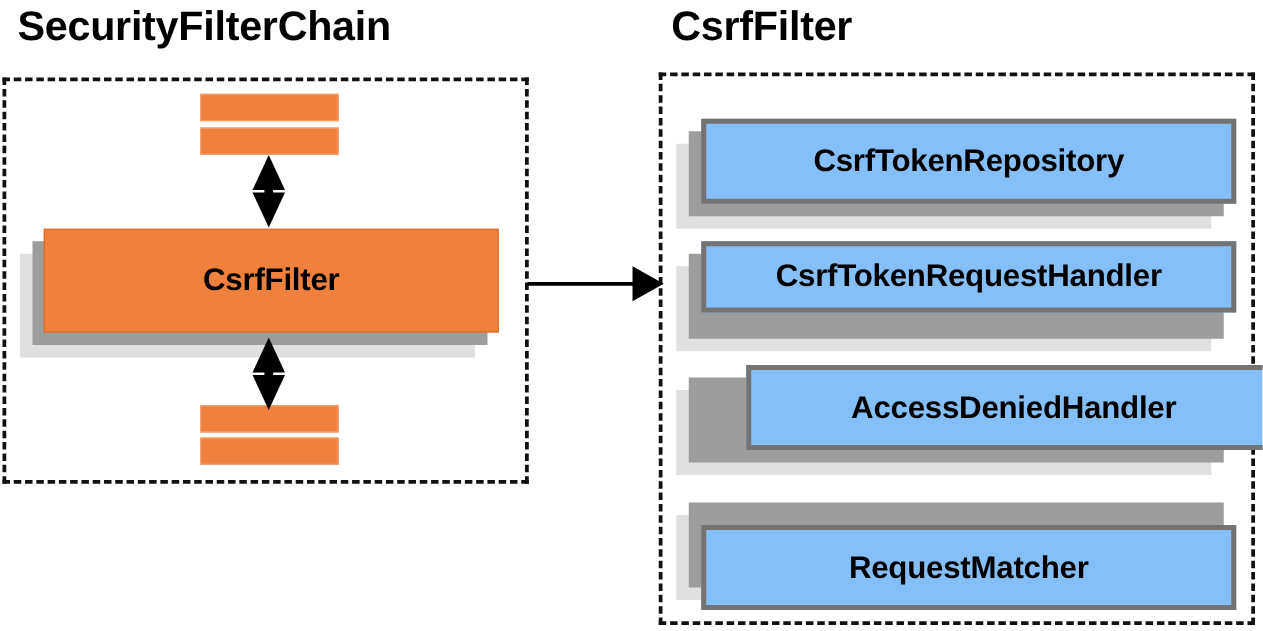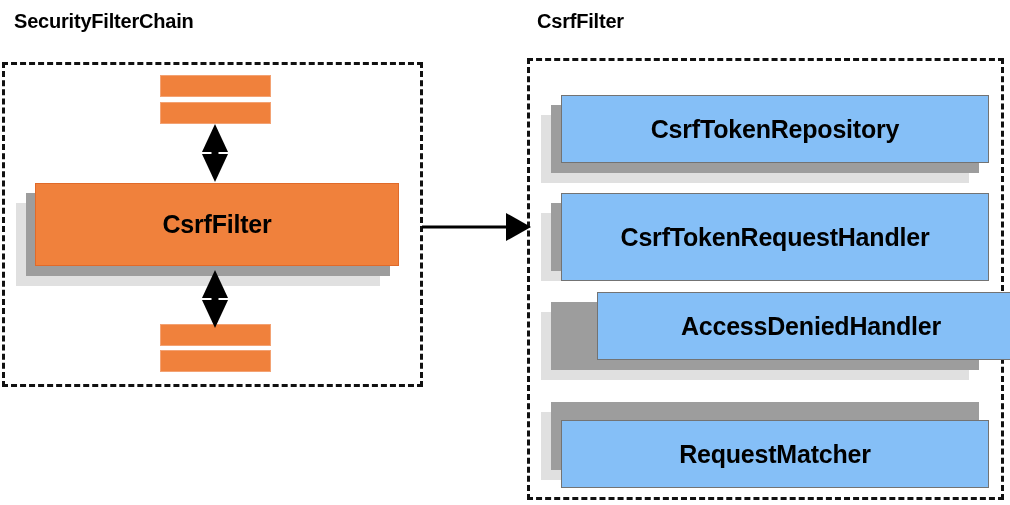--- a/index.html
+++ b/index.html
@@ -17,21 +17,21 @@
   #canvas {
     position: absolute;
     left: 0; top: 0;
     width: 1010px;
     height: 505px;
   }
   .panel-title {
     position: absolute;
     font-family: "Liberation Sans", sans-serif;
     font-weight: bold;
-    font-size: 20px;
+    font-size: 33px;
     line-height: 34px;
     color: #000000;
     letter-spacing: -0.2px;
     white-space: nowrap;
   }
   #title-left  { left: 14px;  top: 4px; }
   #title-right { left: 537px; top: 4px; }
 
   .dashed-panel {
     position: absolute;
@@ -59,21 +59,21 @@
     display: flex;
     align-items: center;
     justify-content: center;
     font-family: "Liberation Sans", sans-serif;
     font-weight: bold;
     color: #000000;
     white-space: nowrap;
   }
   .node-blue {
     background: #85bff7;
-    border: 1px solid #737373;
+    border: 4px solid #737373;
     font-size: 25px;
     letter-spacing: -0.2px;
   }
   .node-orange {
     background: #f0813c;
     border: 1px solid #e06a2a;
     font-size: 25px;
     letter-spacing: -0.2px;
   }
 
@@ -121,21 +121,21 @@
 
   <div class="shadow-group">
     <div class="shadow-far" style="left:541px; top:115px; width:428px; height:68px;"></div>
     <div class="shadow-near" style="left:551px; top:105px; width:428px; height:68px;"></div>
     <div class="node-box node-blue" style="left:561px; top:95px; width:428px; height:68px;">CsrfTokenRepository</div>
   </div>
 
   <div class="shadow-group">
     <div class="shadow-far" style="left:541px; top:213px; width:428px; height:68px;"></div>
     <div class="shadow-near" style="left:551px; top:203px; width:428px; height:68px;"></div>
-    <div class="node-box node-blue" style="left:561px; top:193px; width:428px; height:88px;">CsrfTokenRequestHandler</div>
+    <div class="node-box node-blue" style="left:561px; top:193px; width:428px; height:57px;">CsrfTokenRequestHandler</div>
   </div>
 
   <div class="shadow-group">
     <div class="shadow-far" style="left:541px; top:312px; width:428px; height:68px;"></div>
     <div class="shadow-near" style="left:551px; top:302px; width:428px; height:68px;"></div>
     <div class="node-box node-blue" style="left:561px; top:292px; width:428px; height:68px;margin-left:36px;">AccessDeniedHandler</div>
   </div>
 
   <div class="shadow-group">
     <div class="shadow-far" style="left:541px; top:412px; width:428px; height:68px;"></div>

